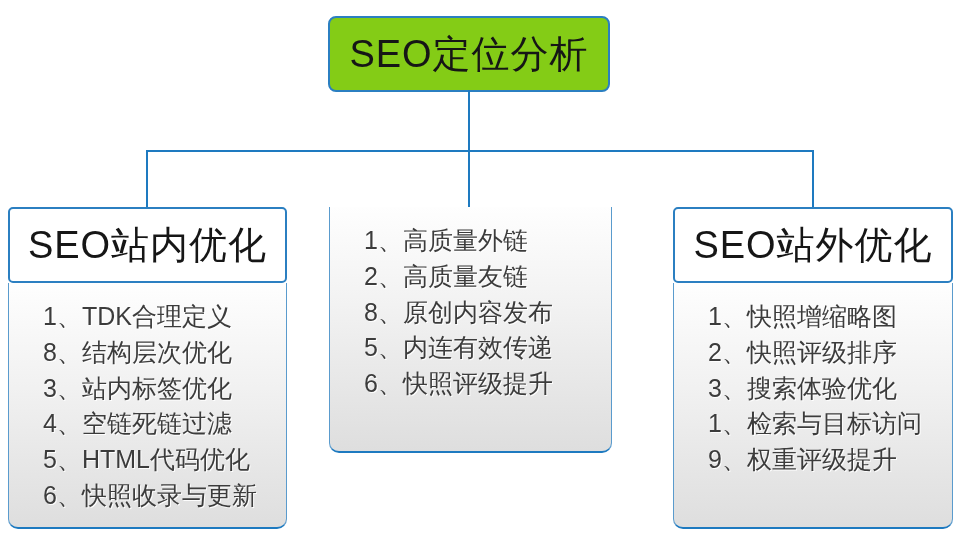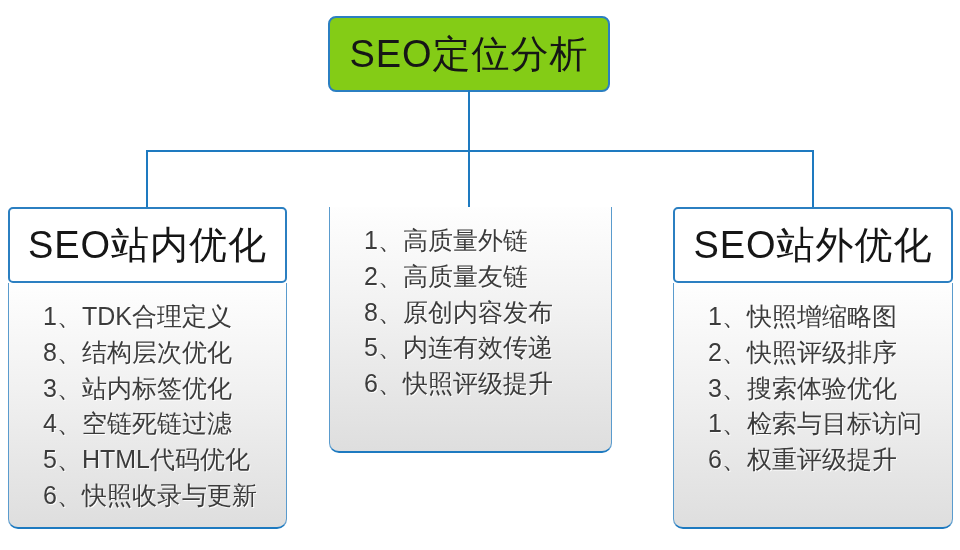--- a/index.html
+++ b/index.html
@@ -134,17 +134,17 @@
 
   <div class="column col-3">
     <div class="header-box">
       <span class="title-text">SEO站外优化</span>
     </div>
     <div class="panel">
       <div class="list-item">1、快照增缩略图</div>
       <div class="list-item">2、快照评级排序</div>
       <div class="list-item">3、搜索体验优化</div>
       <div class="list-item">1、检索与目标访问</div>
-      <div class="list-item">6、权重评级提升</div>
+      <div class="list-item">9、权重评级提升</div>
     </div>
   </div>
 
 </div>
 
 </body></html>

